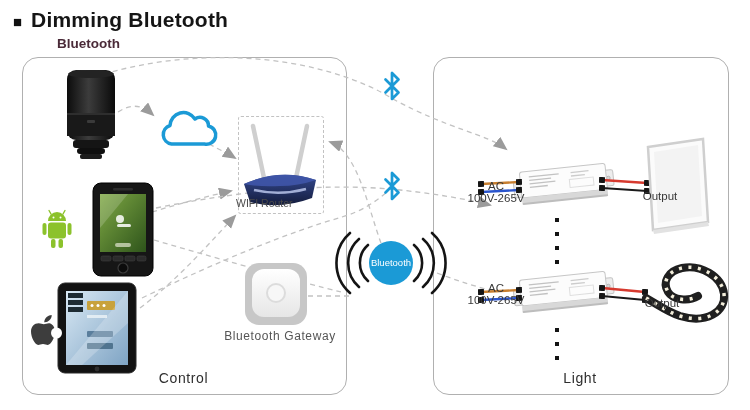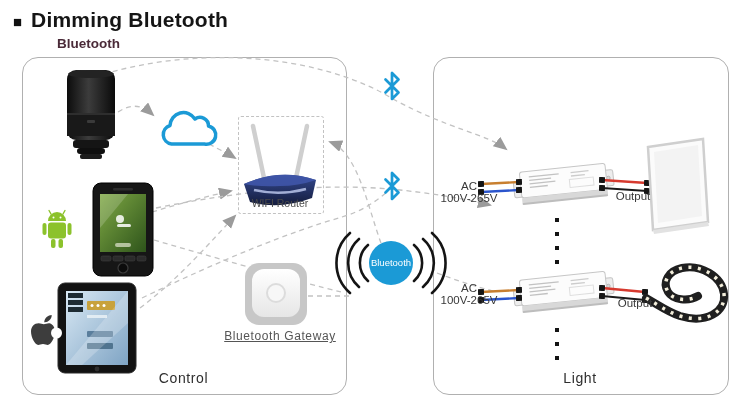--- a/index.html
+++ b/index.html
@@ -11,25 +11,25 @@
   .title{font-size:21px;font-weight:bold;color:#151515;letter-spacing:.2px;}
   .subtitle{left:57px;top:36px;font-size:13.5px;font-weight:bold;color:#4a2a38;z-index:3;}
   .big-box{border:1.5px solid #b0b0b0;border-radius:16px;background:#fff;z-index:1;}
   .control-box{left:22px;top:57px;width:323px;height:336px;}
   .light-box{left:433px;top:57px;width:294px;height:336px;}
   .box-label{top:370px;text-align:center;font-size:14px;color:#2e2e2e;letter-spacing:.6px;z-index:3;}
   .control-label{left:22px;width:323px;}
   .light-label{left:433px;width:294px;}
   .router-frame{left:238px;top:116px;width:84px;height:96px;border:1px dashed #c2c2c2;
                 border-radius:3px;z-index:1;}
-  .router-label{left:236px;top:197px;width:88px;text-align:center;font-size:10.5px;color:#4a4a4a;z-index:3;}
+  .router-label{left:236px;top:197px;width:88px;font-size:10.5px;color:#4a4a4a;z-index:3;}
   .gateway-label{left:218px;top:329px;width:124px;text-align:center;font-size:12px;color:#555;
-                 letter-spacing:.6px;z-index:3;text-decoration:underline;}
+                 letter-spacing:.6px;z-index:3;}
   .bt-badge-label{left:367px;top:257px;width:48px;text-align:center;font-size:9.5px;color:#fff;z-index:3;}
-  .io-label{font-size:11.5px;color:#383838;line-height:11.5px;z-index:3;text-align:center;}
+  .io-label{font-size:11.5px;color:#383838;line-height:11.5px;z-index:3;text-align:center;margin-left:27px;}
   .ac1{left:438px;top:181px;width:62px;}
   .ac2{left:438px;top:283px;width:62px;}
   .out1{left:608px;top:191px;width:50px;}
   .out2{left:610px;top:298px;width:50px;}
   svg.art{position:absolute;left:0;top:0;z-index:2;}
 </style>
 </head>
 <body>
 
 <div class="stage">

